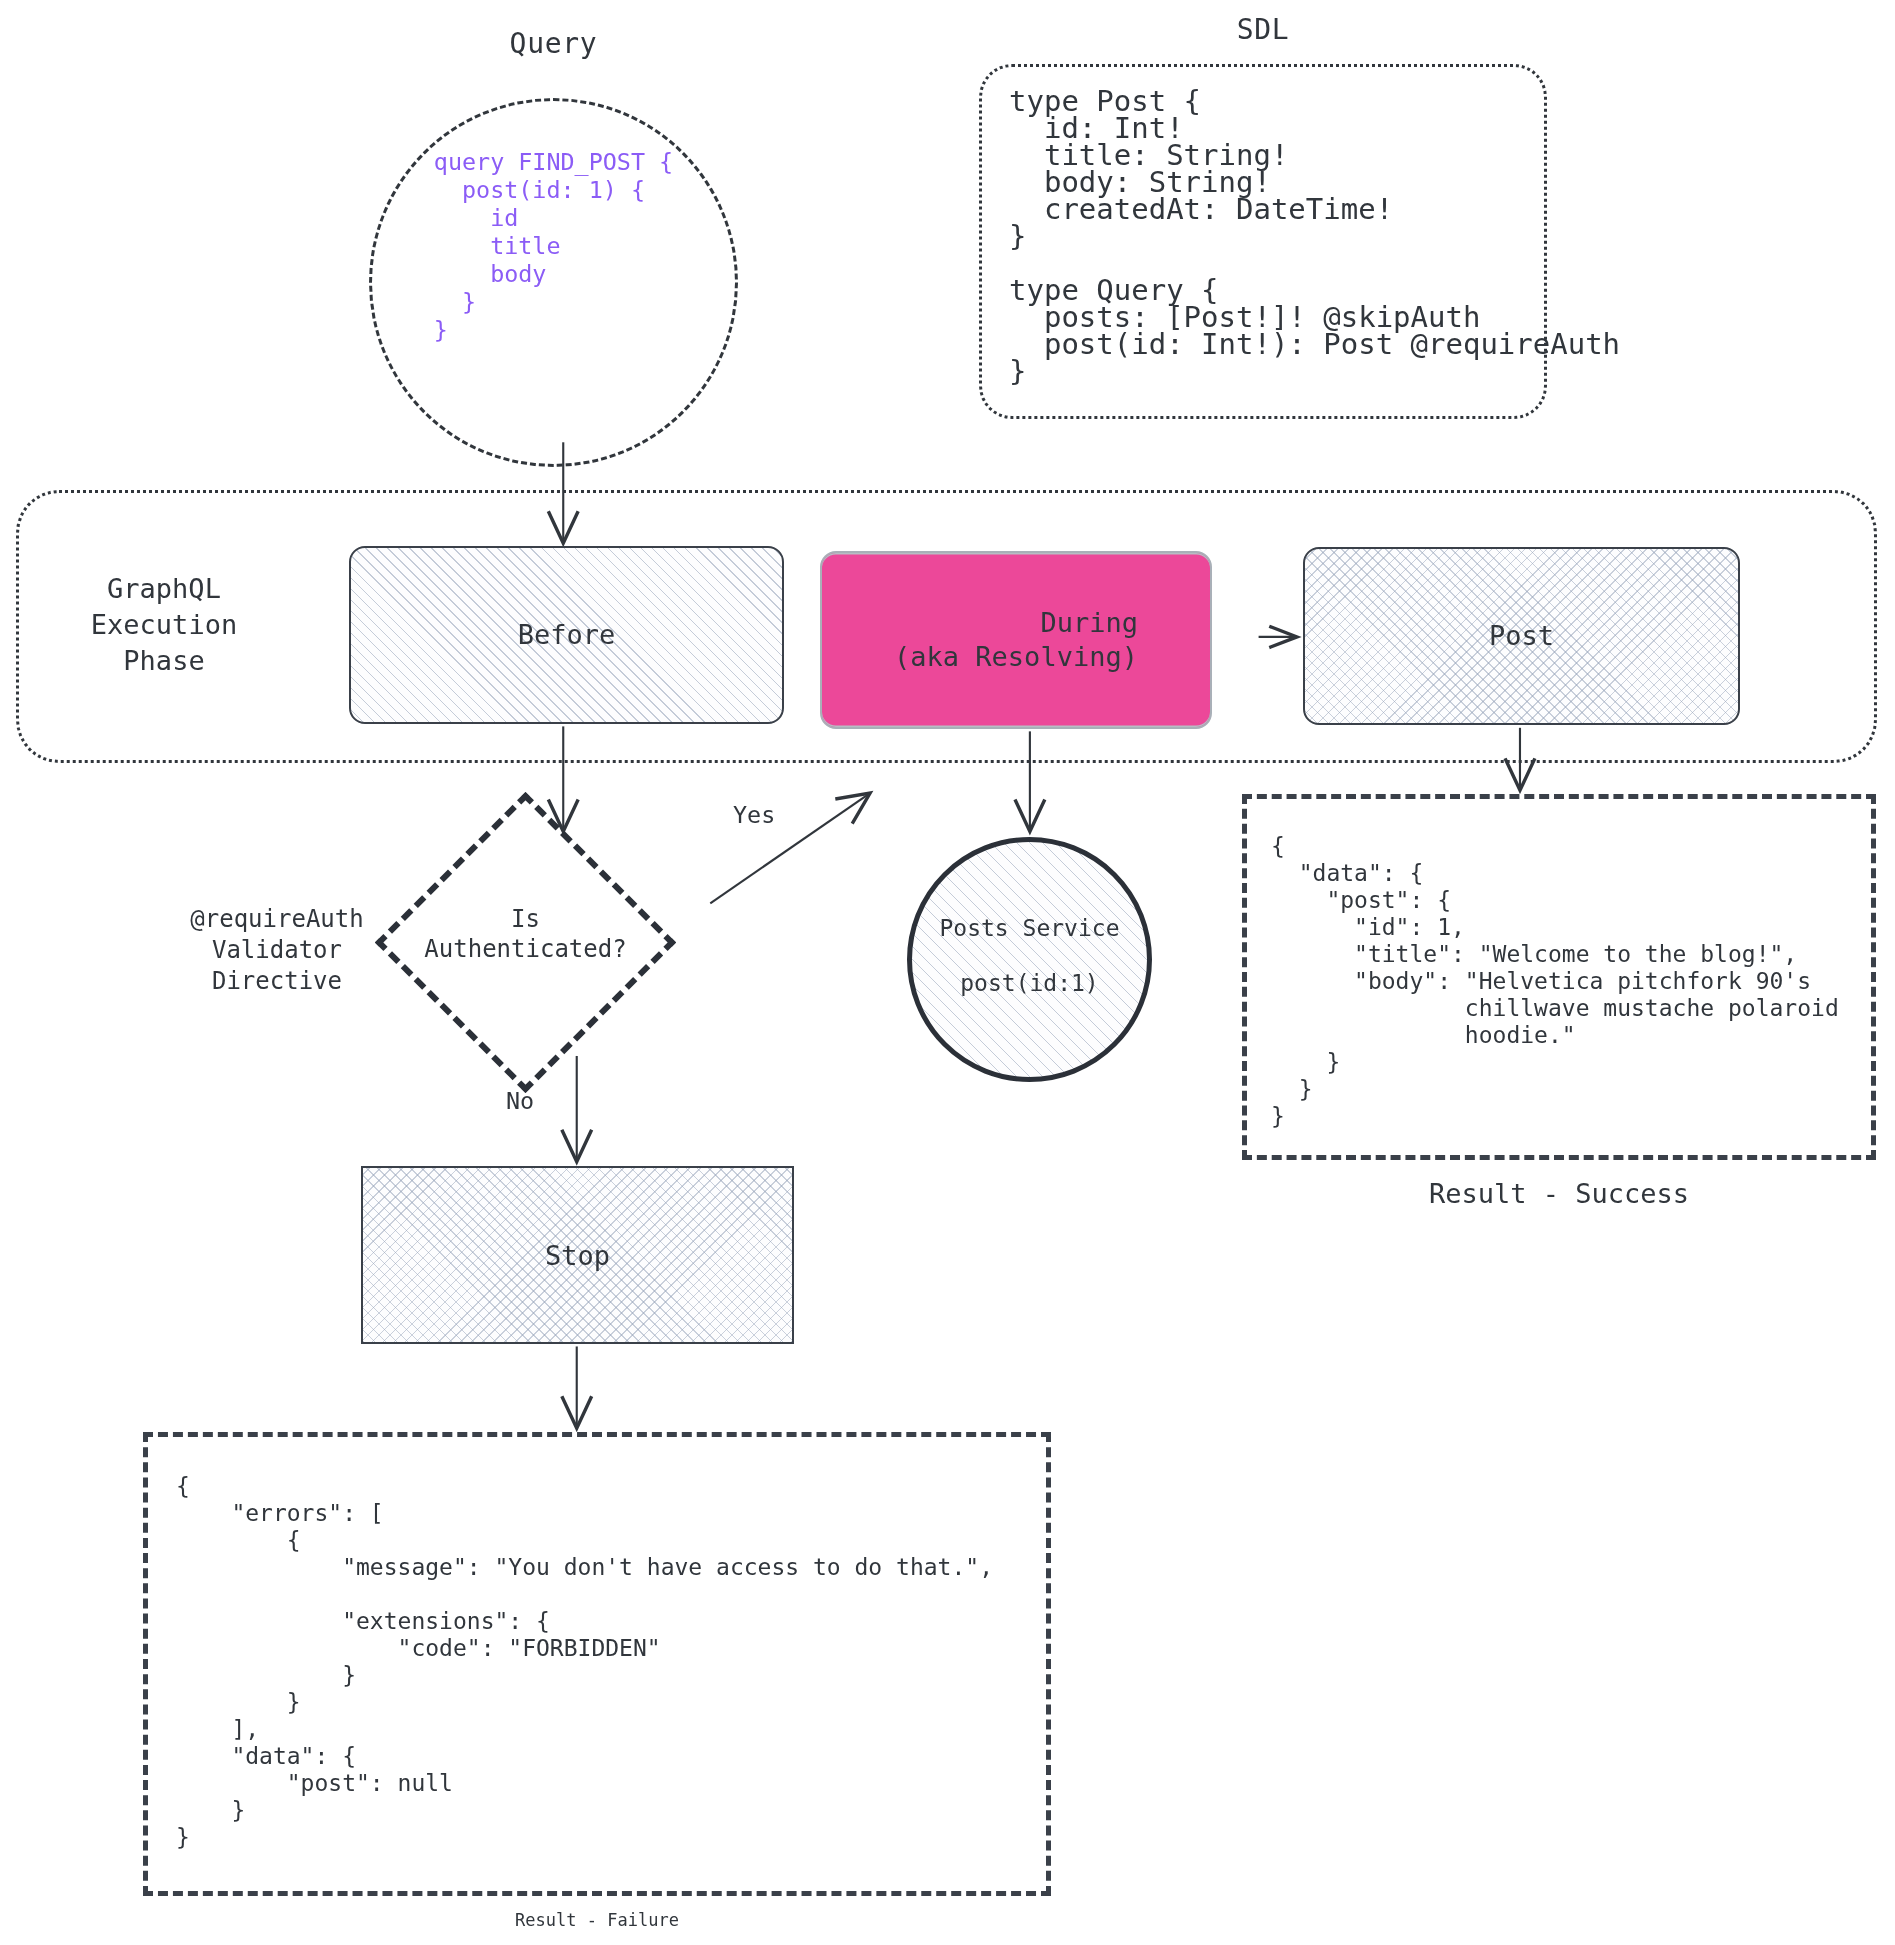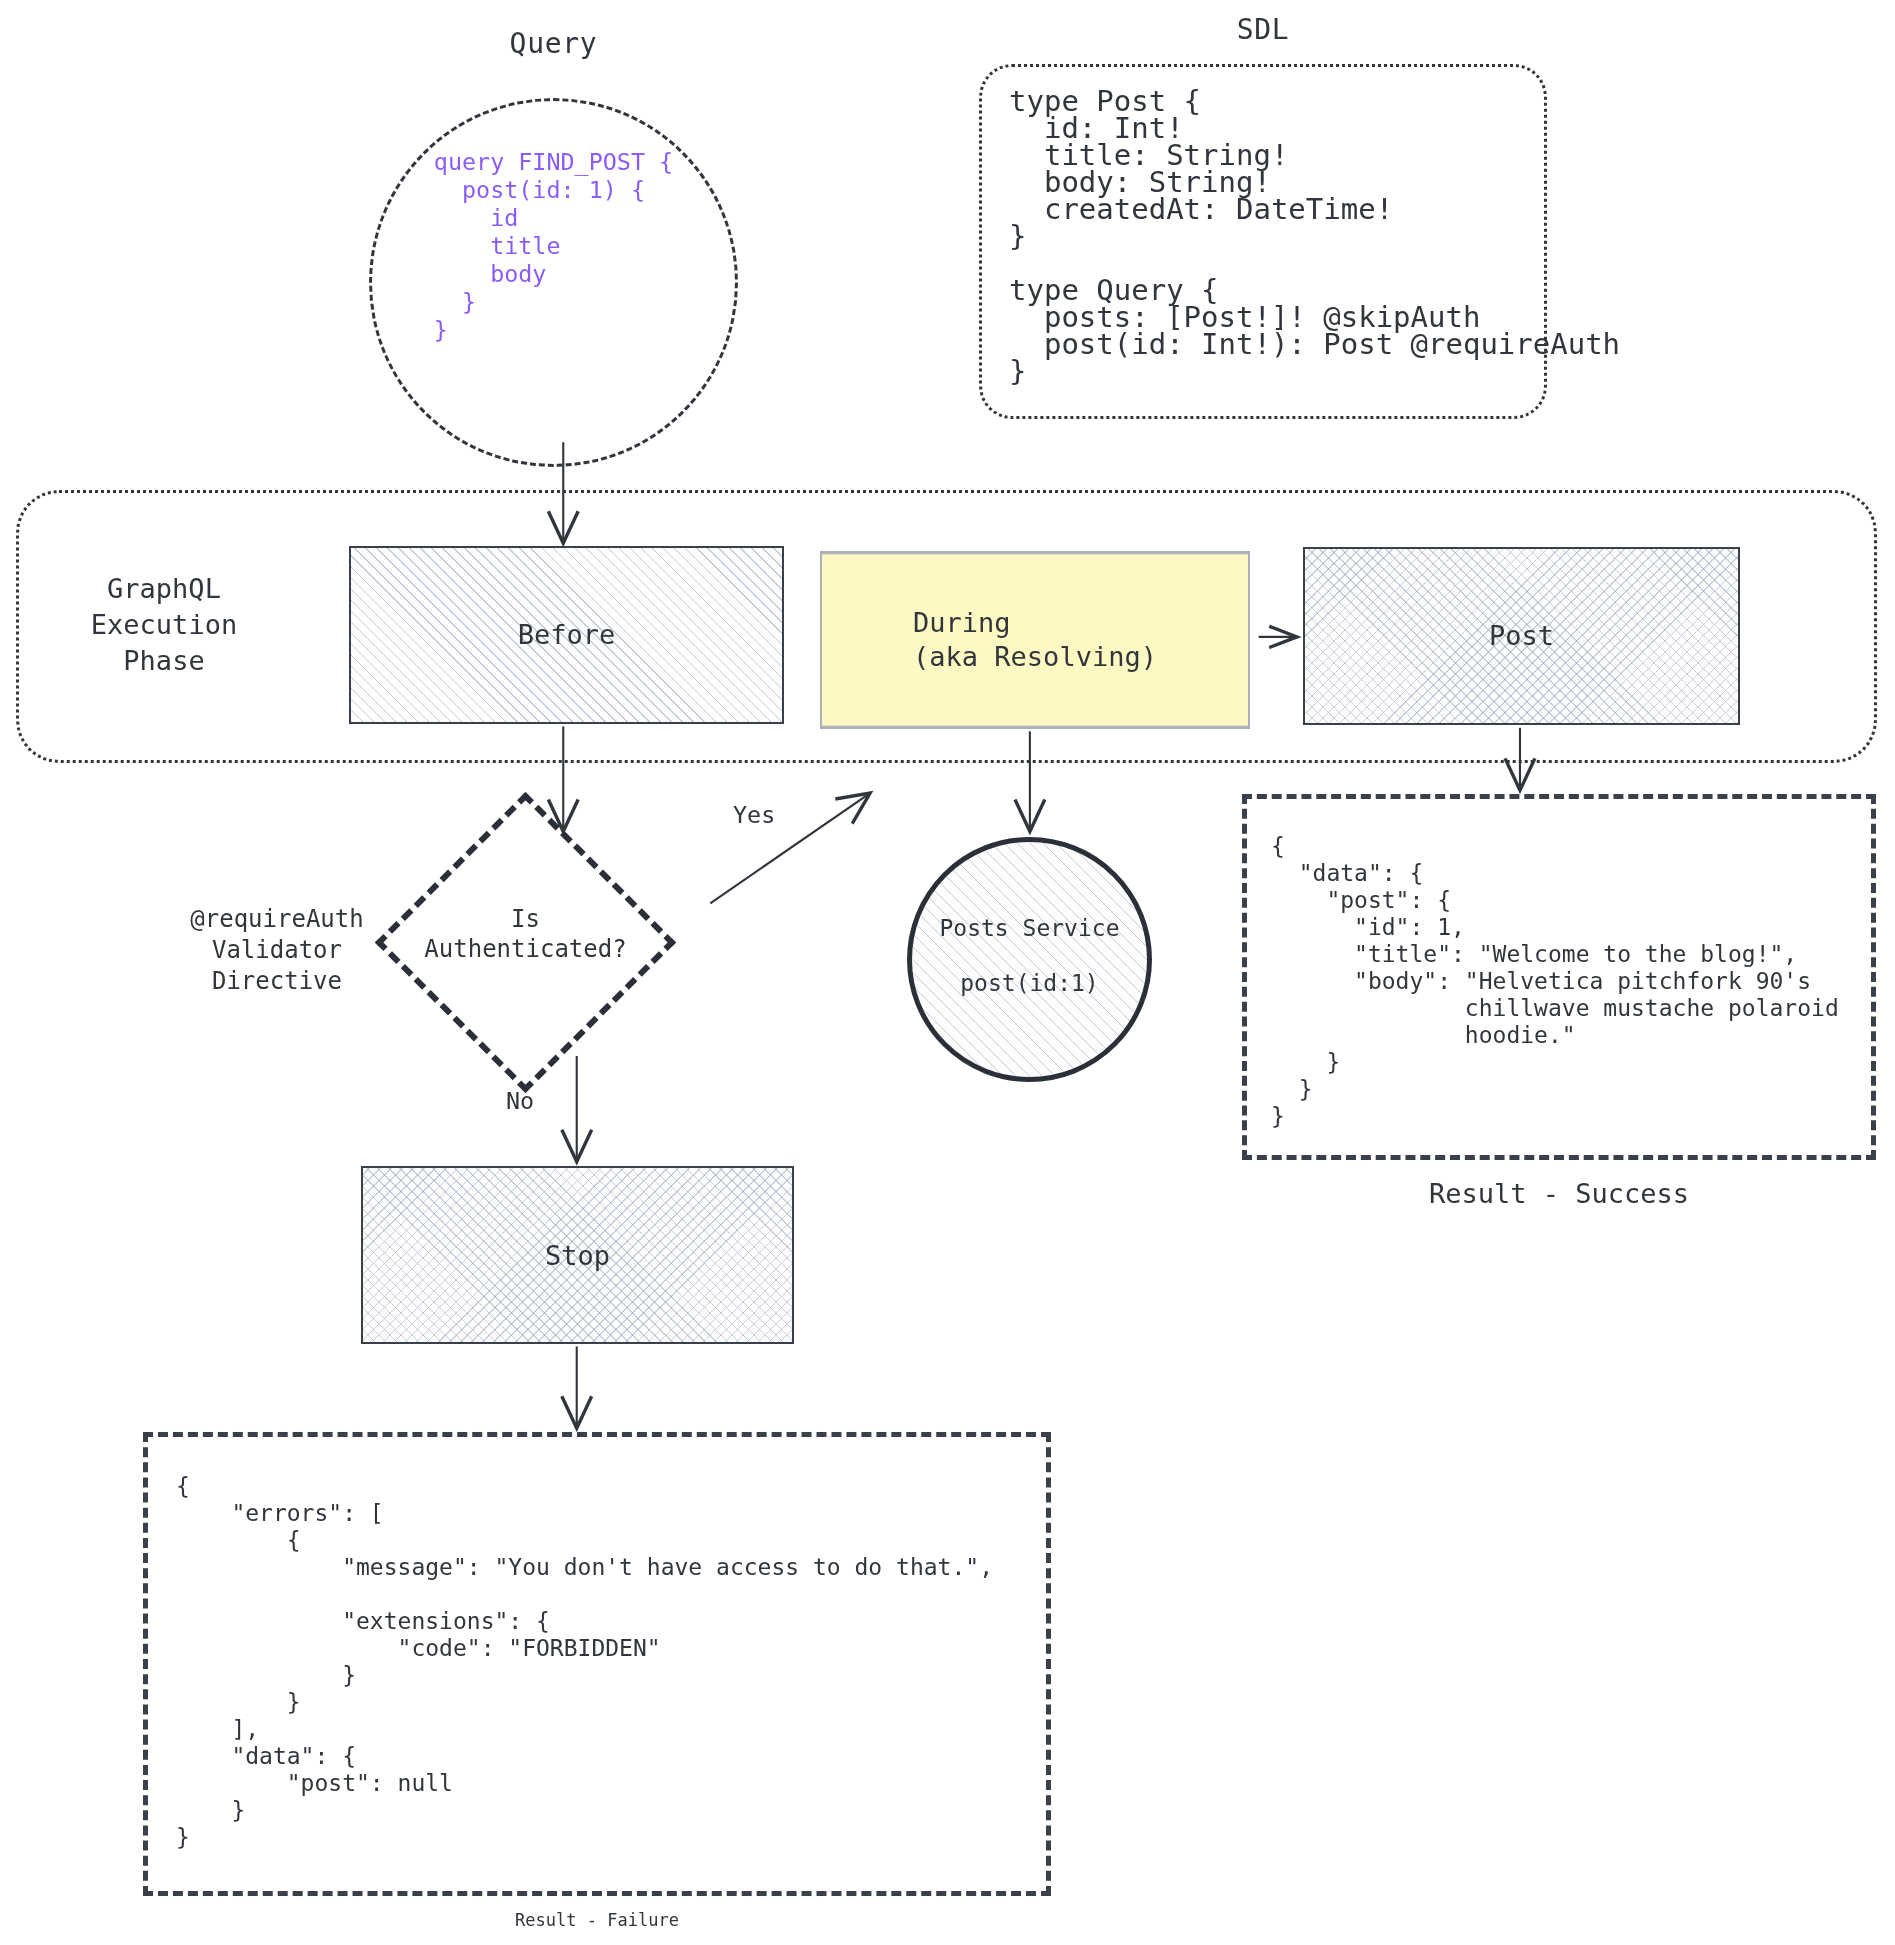--- a/index.html
+++ b/index.html
@@ -75,34 +75,35 @@
 
   
   .phase-box{
     box-sizing:border-box;
     display:flex;
     align-items:center;
     justify-content:center;
     font-size:27px;
     line-height:34px;
     color:#31363c;
-    text-align:left;
+    text-align:right;
+    border-radius:16px;
   }
   #before-box{
     left:349px; top:533px; width:435px; height:178px;
     border:2.8px solid #3a4049;
     background-color:#fdfdfe;
     background-image:repeating-linear-gradient(45deg,
         rgba(150,163,185,.55) 0px, rgba(150,163,185,.55) 1.1px,
         rgba(0,0,0,0) 1.1px, rgba(0,0,0,0) 7.8px);
   }
   #during-box{
-    left:820px; top:538px; width:430px; height:178px;
+    left:820px; top:538px; width:392px; height:178px;
     border:2.1px solid #a9b0b8;
-    background:#fef9c3;
+    background:#ec4899;
     box-shadow:0 1.4px 0 #b7bdc4 inset, 0 -1.4px 0 #b7bdc4 inset;
   }
   #done-box{
     left:1303px; top:534px; width:437px; height:178px;
     border:2.8px solid #3a4049;
     background-color:#fdfdfe;
     background-image:
       repeating-linear-gradient(45deg, rgba(150,163,185,.50) 0px, rgba(150,163,185,.50) 1.1px, rgba(0,0,0,0) 1.1px, rgba(0,0,0,0) 7.8px),
       repeating-linear-gradient(-45deg, rgba(150,163,185,.50) 0px, rgba(150,163,185,.50) 1.1px, rgba(0,0,0,0) 1.1px, rgba(0,0,0,0) 7.8px);
   }

